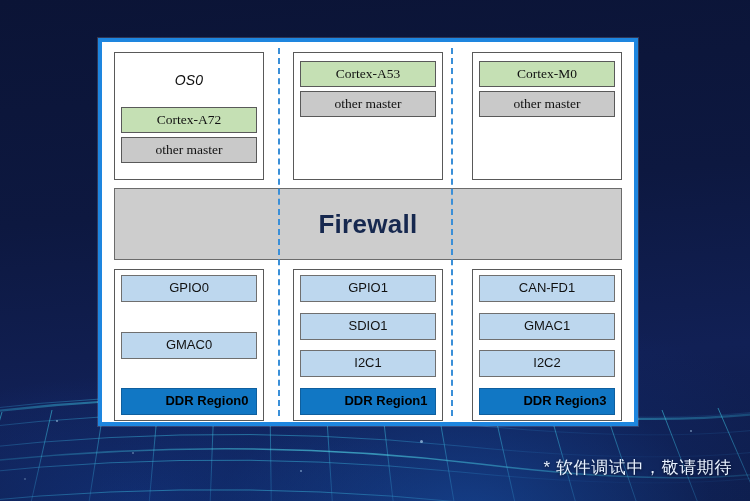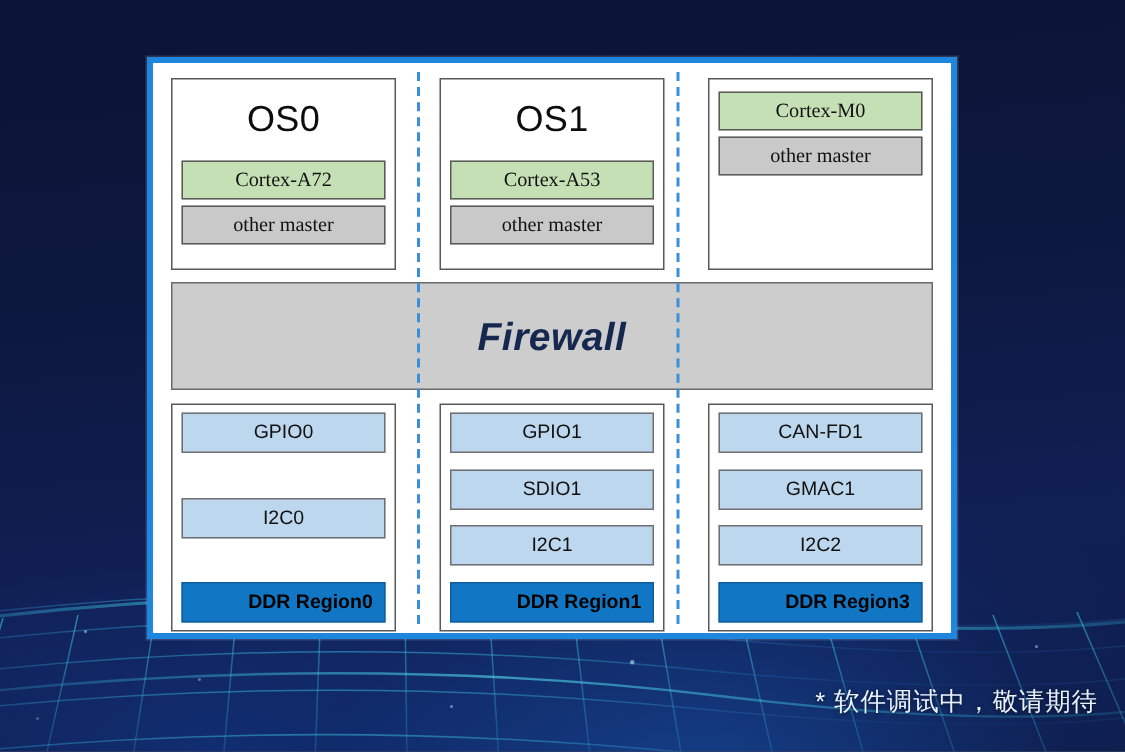--- a/index.html
+++ b/index.html
@@ -77,25 +77,26 @@
     width: 150px;
     border: 1.5px solid #595959;
     box-sizing: border-box;
     background: #ffffff;
     padding: 4px 6px 6px 6px;
     display: flex;
     flex-direction: column;
   }
   .os-title {
     text-align: center;
-    font-size: 24px;
+    font-size: 14px;
     color: #0d0d0d;
     line-height: 46px;
     height: 46px;
     letter-spacing: .2px;
+    font-style: italic;
   }
   .blk {
     border: 1.5px solid #595959;
     box-sizing: border-box;
     text-align: center;
     font-size: 13.5px;
     color: #111;
     height: 26px;
     line-height: 23px;
     margin-top: 4px;
@@ -116,21 +117,20 @@
     align-items: center;
     justify-content: center;
   }
   #firewall-label {
     font-size: 26px;
     font-weight: bold;
     color: #16284f;
     letter-spacing: .3px;
     position: relative;
     z-index: 8;
-    font-style: italic;
   }
 
   
   #periph-row {
     position: relative;
     margin-top: 9px;
     display: flex;
     justify-content: space-between;
     height: 152px;
   }
@@ -238,41 +238,40 @@
 
     <div id="os-row">
 
       <div class="os-group">
         <div class="os-title">OS0</div>
         <div class="blk core">Cortex-A72</div>
         <div class="blk master">other master</div>
       </div>
 
       <div class="os-group">
-        <div class="os-title">OS1</div>
         <div class="blk core">Cortex-A53</div>
         <div class="blk master">other master</div>
       </div>
 
       <div class="os-group">
         <div class="blk core">Cortex-M0</div>
         <div class="blk master">other master</div>
       </div>
 
     </div>
 
     <div id="firewall">
       <span id="firewall-label">Firewall</span>
     </div>
 
     <div id="periph-row">
 
       <div class="periph-group">
         <div class="pblk">GPIO0</div>
-        <div class="pblk">I2C0</div>
+        <div class="pblk">GMAC0</div>
         <div class="pblk ddr">DDR Region0</div>
       </div>
 
       <div class="periph-group">
         <div class="pblk">GPIO1</div>
         <div class="pblk">SDIO1</div>
         <div class="pblk">I2C1</div>
         <div class="pblk ddr">DDR Region1</div>
       </div>
 

